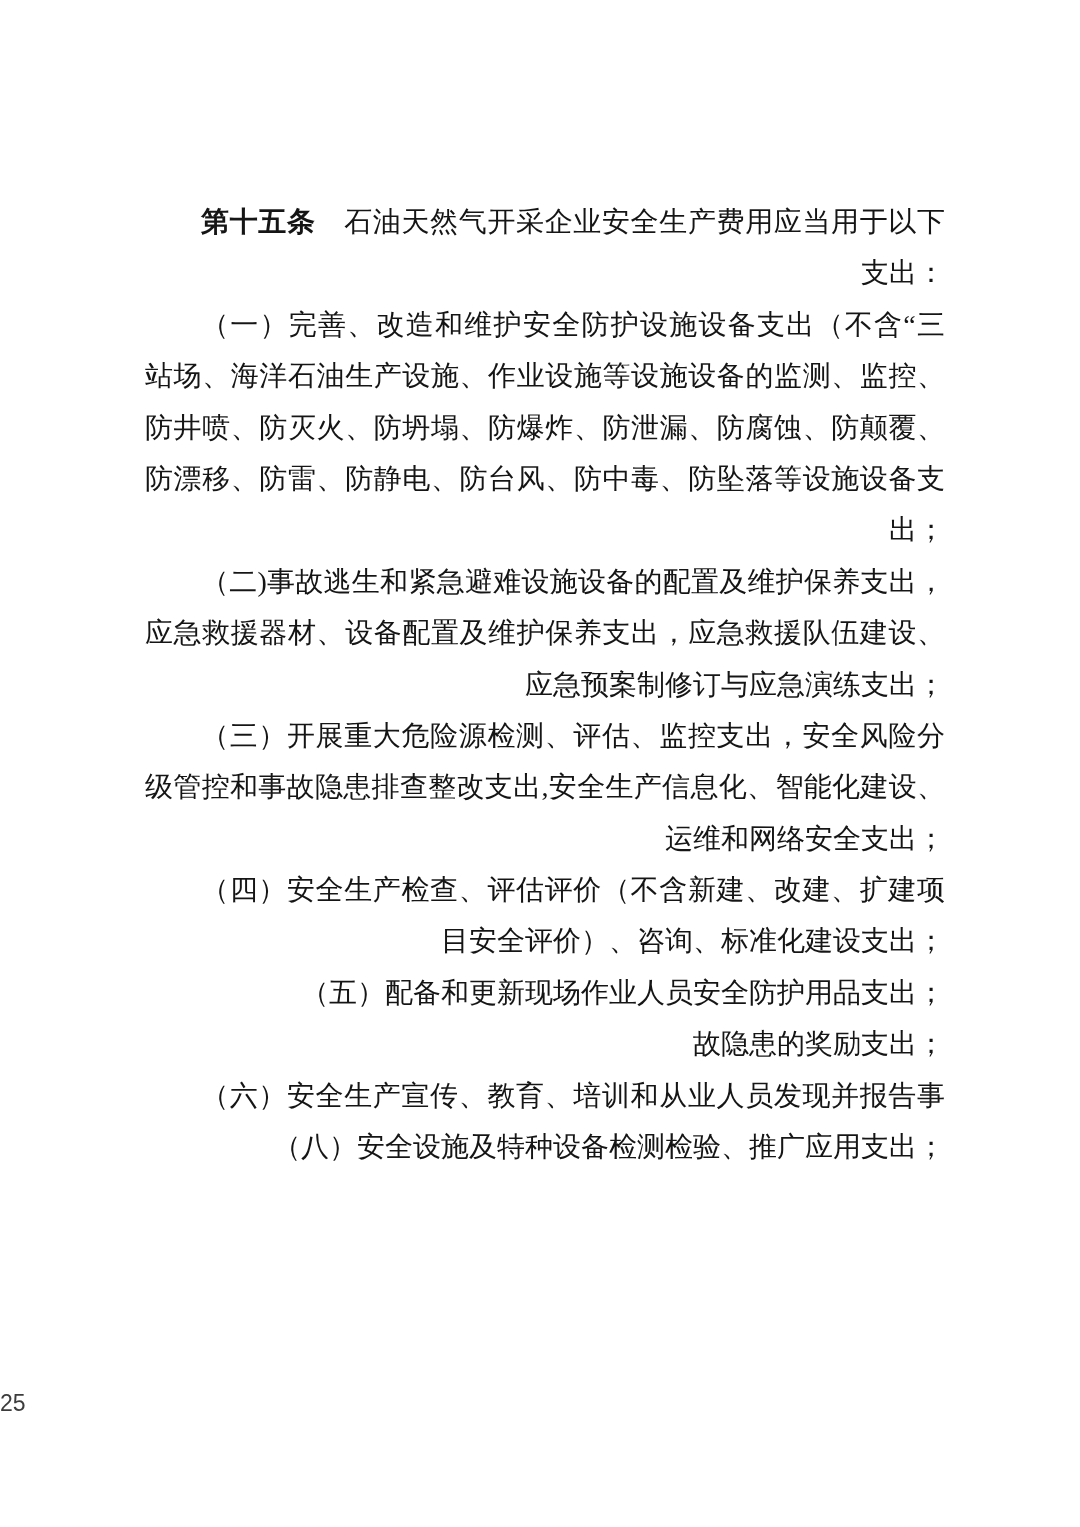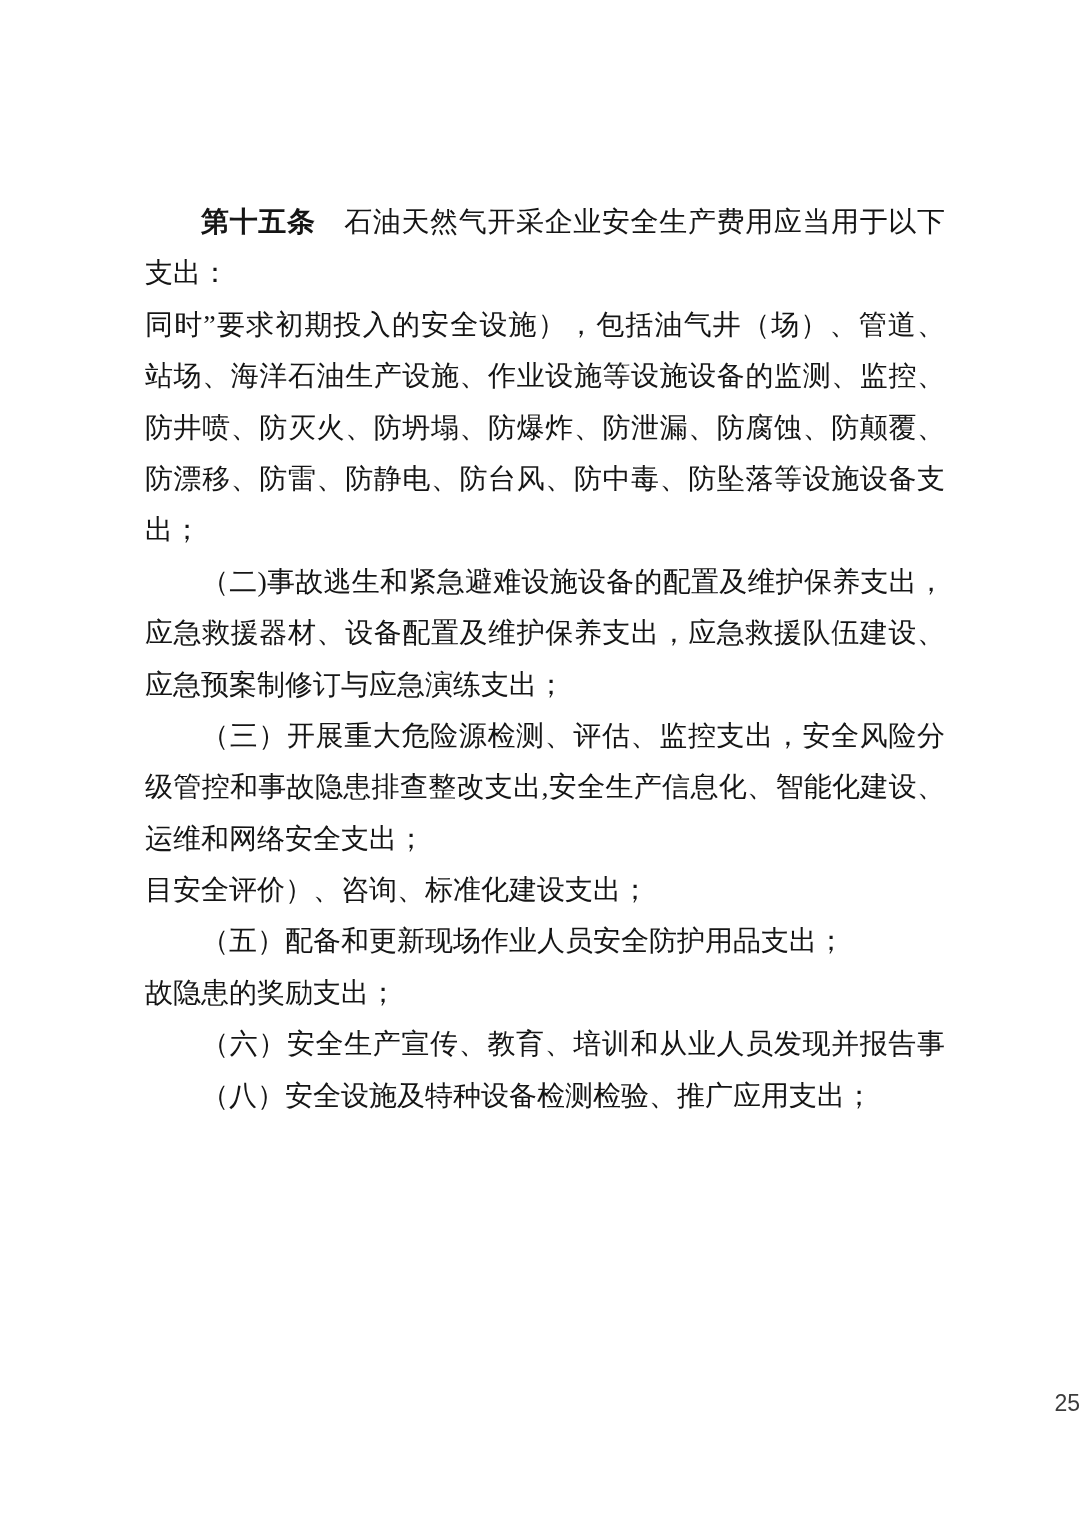--- a/index.html
+++ b/index.html
@@ -24,71 +24,72 @@
   }
   .para {
     margin: 0;
     padding: 0;
   }
   .line {
     font-size: 28px;
     line-height: 51.4px;
     height: 51.4px;
     letter-spacing: 0;
-    text-align: left;
+    text-align: right;
   }
   .line.justify {
     text-align: justify;
     text-align-last: justify;
   }
   .line.indent {
     padding-left: 56px;
     font-family: Liberation Serif, serif;
   }
   .bold {
     font-weight: bold;
   }
   .page-number {
     position: absolute;
     top: 1390px;
     left: 0;
     width: 100%;
-    text-align: right;
+    text-align: left;
     font-family: "Liberation Sans", sans-serif;
     font-size: 23px;
     color: #3c3c3c;
   }
 </style>
 </head>
 <body>
 
 <div class="page">
   <div class="text-block">
       <div class="para">
         <div class="line justify indent"><span class="bold">第十五条</span>　石油天然气开采企业安全生产费用应当用于以下</div>
         <div class="line">支出：</div>
       </div>
       <div class="para">
-        <div class="line justify">同时”要求初期投入的安全设施），包括油气井（场）、管道、</div>
+        <div class="line justify indent">（一）完善、改造和维护安全防护设施设备支出（不含“三</div>
         <div class="line justify">站场、海洋石油生产设施、作业设施等设施设备的监测、监控、</div>
         <div class="line justify">防井喷、防灭火、防坍塌、防爆炸、防泄漏、防腐蚀、防颠覆、</div>
         <div class="line justify">防漂移、防雷、防静电、防台风、防中毒、防坠落等设施设备支</div>
         <div class="line">出；</div>
       </div>
       <div class="para">
         <div class="line justify indent">（二)事故逃生和紧急避难设施设备的配置及维护保养支出，</div>
         <div class="line justify">应急救援器材、设备配置及维护保养支出，应急救援队伍建设、</div>
         <div class="line">应急预案制修订与应急演练支出；</div>
       </div>
       <div class="para">
         <div class="line justify indent">（三）开展重大危险源检测、评估、监控支出，安全风险分</div>
         <div class="line justify">级管控和事故隐患排查整改支出,安全生产信息化、智能化建设、</div>
         <div class="line">运维和网络安全支出；</div>
       </div>
       <div class="para">
+        <div class="line justify indent">（四）安全生产检查、评估评价（不含新建、改建、扩建项</div>
         <div class="line">目安全评价）、咨询、标准化建设支出；</div>
       </div>
       <div class="para">
         <div class="line indent">（五）配备和更新现场作业人员安全防护用品支出；</div>
       </div>
       <div class="para">
         <div class="line">故隐患的奖励支出；</div>
         <div class="line justify indent">（六）安全生产宣传、教育、培训和从业人员发现并报告事</div>
       </div>
       <div class="para">

